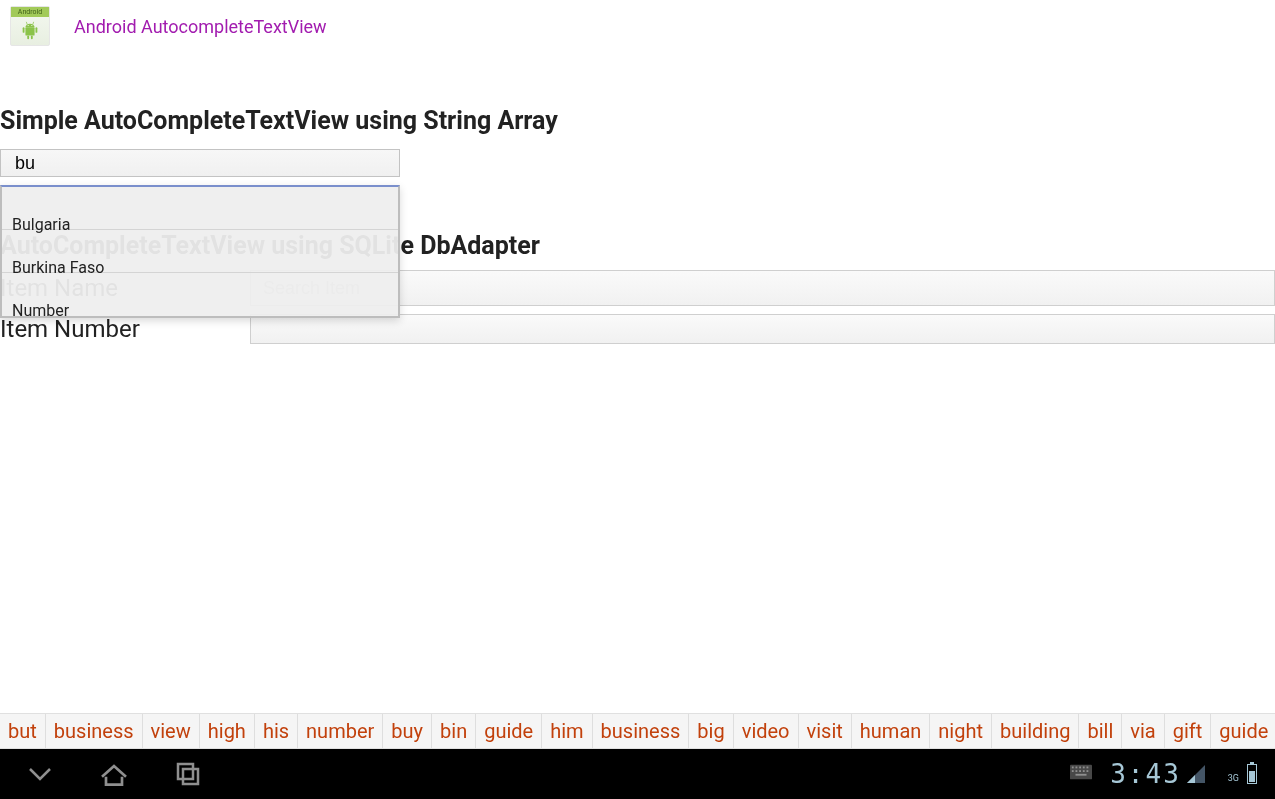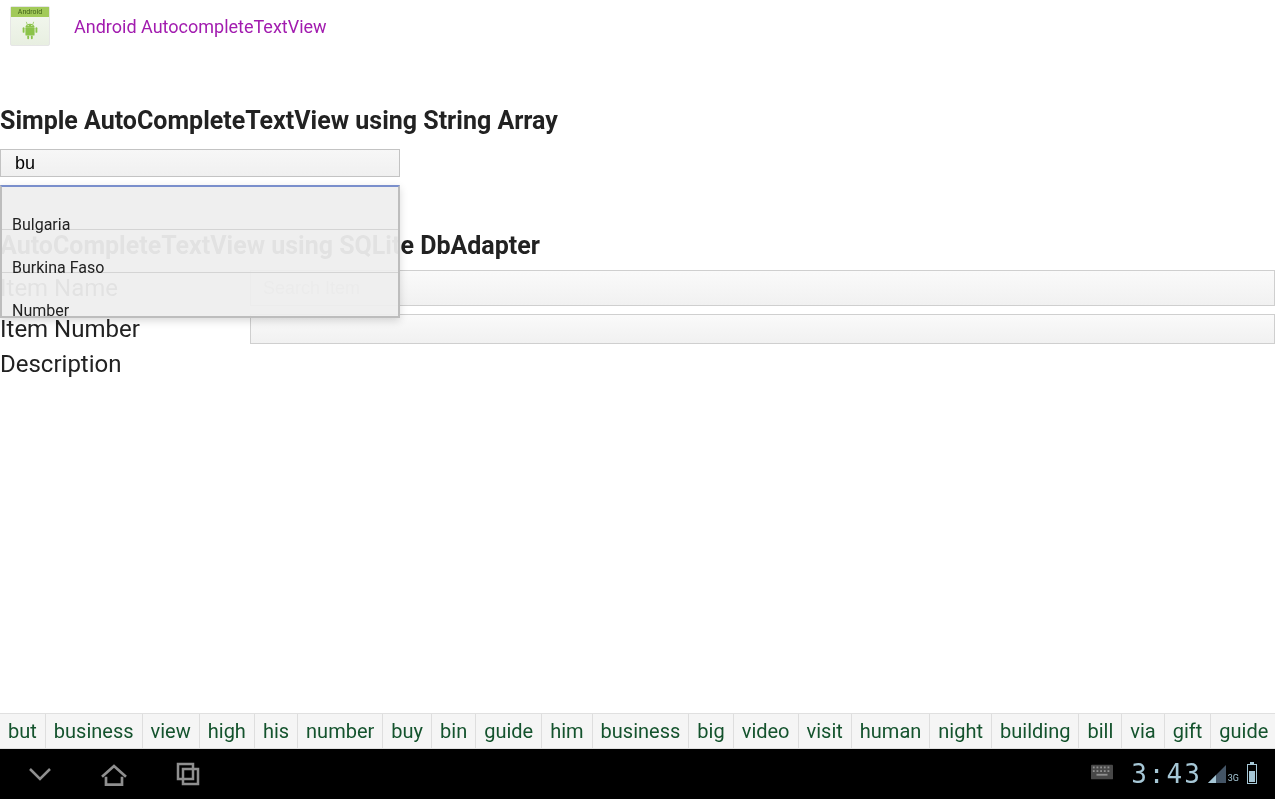--- a/index.html
+++ b/index.html
@@ -21,31 +21,31 @@
   .dropdown .dd-item:last-child { border-bottom: none; }
   .heading2 { font-weight: bold; font-size: 25px; margin-top: 54px; margin-bottom: 10px; }
   .db-row { display: flex; align-items: center; }
   .db-label { width: 250px; font-size: 24px; }
   .db-input { flex: 1; height: 36px; font-size: 18px; padding: 2px 12px; border: 1px solid #cfcfcf; background: linear-gradient(#fafafa,#f1f1f1); color: #222; }
   .db-input::placeholder { color: #bdbdbd; }
   .db-input.small { height: 30px; }
   .desc-row { margin-top: 6px; }
   
   .suggest-strip { position: absolute; left: 0; right: 0; bottom: 50px; height: 36px; display: flex; background: #f5f5f5; border-top: 1px solid #e0e0e0; border-bottom: 1px solid #e0e0e0; }
-  .suggest-strip .sw { padding: 0 8px; line-height: 34px; font-size: 20px; color: #14532d; border-right: 1px solid #dedede; cursor: pointer; white-space: nowrap; }
+  .suggest-strip .sw { padding: 0 8px; line-height: 34px; font-size: 20px; color: #c2410c; border-right: 1px solid #dedede; cursor: pointer; white-space: nowrap; }
   .suggest-strip .expand { width: 40px; display:flex; align-items:center; justify-content:center; cursor:pointer; }
   
   .navbar { position: absolute; left:0; right:0; bottom:0; height: 50px; background: #000; display: flex; align-items: center; padding: 0 18px; }
   .nav-btn { width: 44px; height: 44px; margin-right: 30px; display:flex; align-items:center; justify-content:center; cursor:pointer; }
   .nav-btn svg { stroke: #8f8f8f; fill: none; }
   .nav-spacer { flex: 1; }
   .status-icons { display: flex; align-items: center; height: 66px; }
   .status-icons .kbd { margin-right: 18px; }
   .clock { font-family: "DejaVu Sans Mono", monospace; font-size: 26px; color: #a6c7d6; letter-spacing: 2px; margin-right: 6px; }
-  .sig { margin-right: 4px; display:flex; align-items:flex-end; }
+  .sig { margin-right: 4px; display:flex; align-items:flex-end;gap:21px; }
   .sig .lbl { font-size: 9px; color: #a6c7d6; margin-left: 2px; }
   .batt { width: 10px; height: 20px; border: 1px solid #a6c7d6; position: relative; margin-left: 4px; }
   .batt:before { content:""; position:absolute; top:-3px; left:2px; width:4px; height:2px; background:#a6c7d6; }
   .batt .fill { position:absolute; left:1px; right:1px; bottom:1px; height:11px; background:#a6c7d6; }
 </style>
 </head>
 <body>
 
 <div class="actionbar">
   <div class="app-icon">
@@ -83,23 +83,20 @@
   </div>
 
   <div class="heading2">AutoCompleteTextView using SQLite DbAdapter</div>
   <div class="db-row">
     <div class="db-label">Item Name</div>
     <input type="text" class="db-input" placeholder="Search Item" style="">
   </div>
   <div class="db-row" style="margin-top:8px;">
     <div class="db-label">Item Number</div>
     <input type="text" class="db-input small" value="" style="">
-  </div>
-  <div class="db-row desc-row">
-    <div class="db-label">Description</div>
   </div>
 </div>
 
 <div class="suggest-strip">
   <div class="sw">but</div>
   <div class="sw">business</div>
   <div class="sw">view</div>
   <div class="sw">high</div>
   <div class="sw">his</div>
   <div class="sw">number</div>

